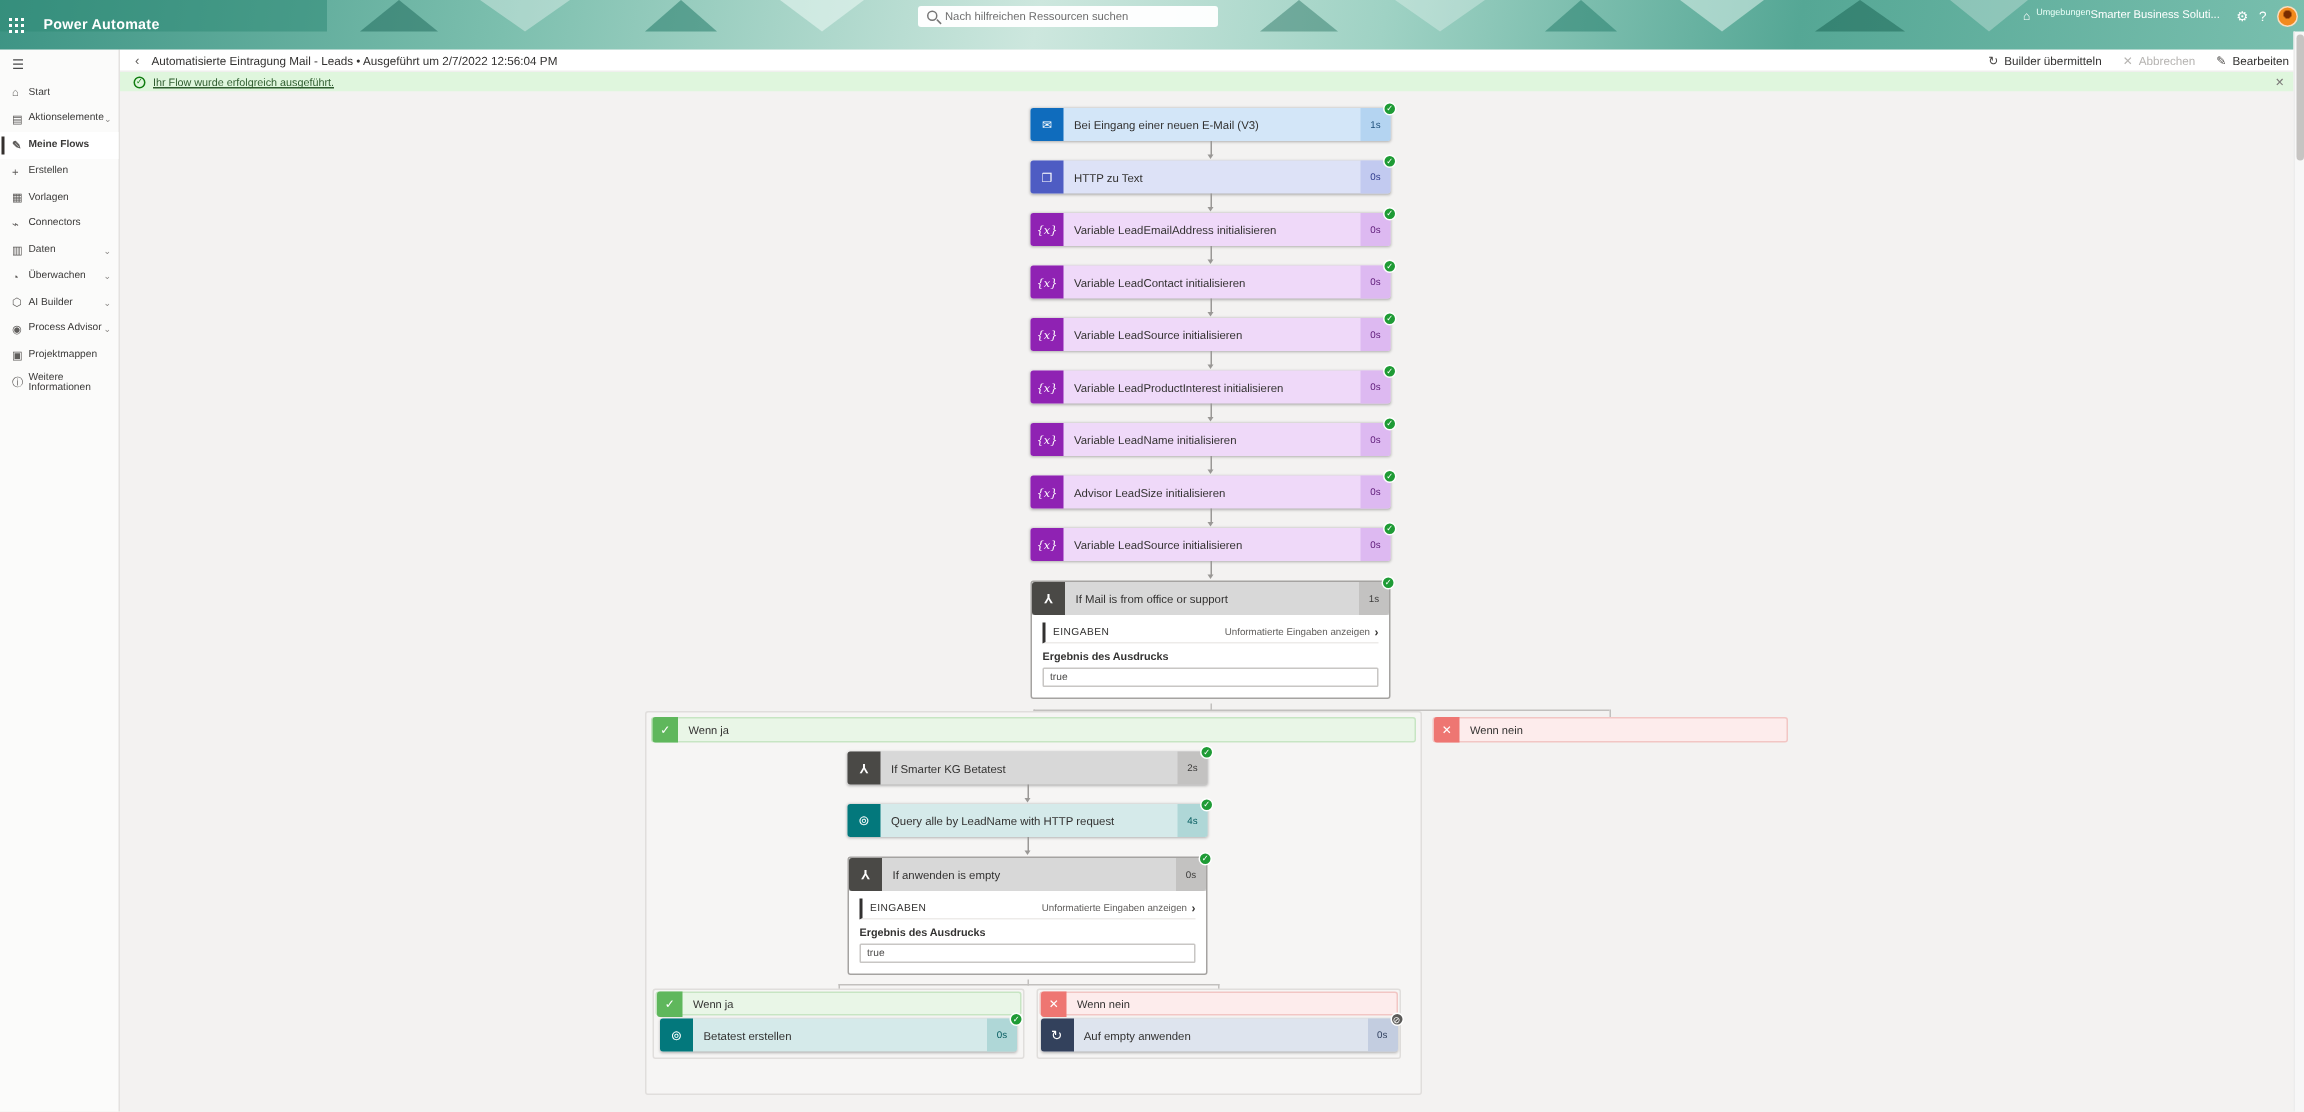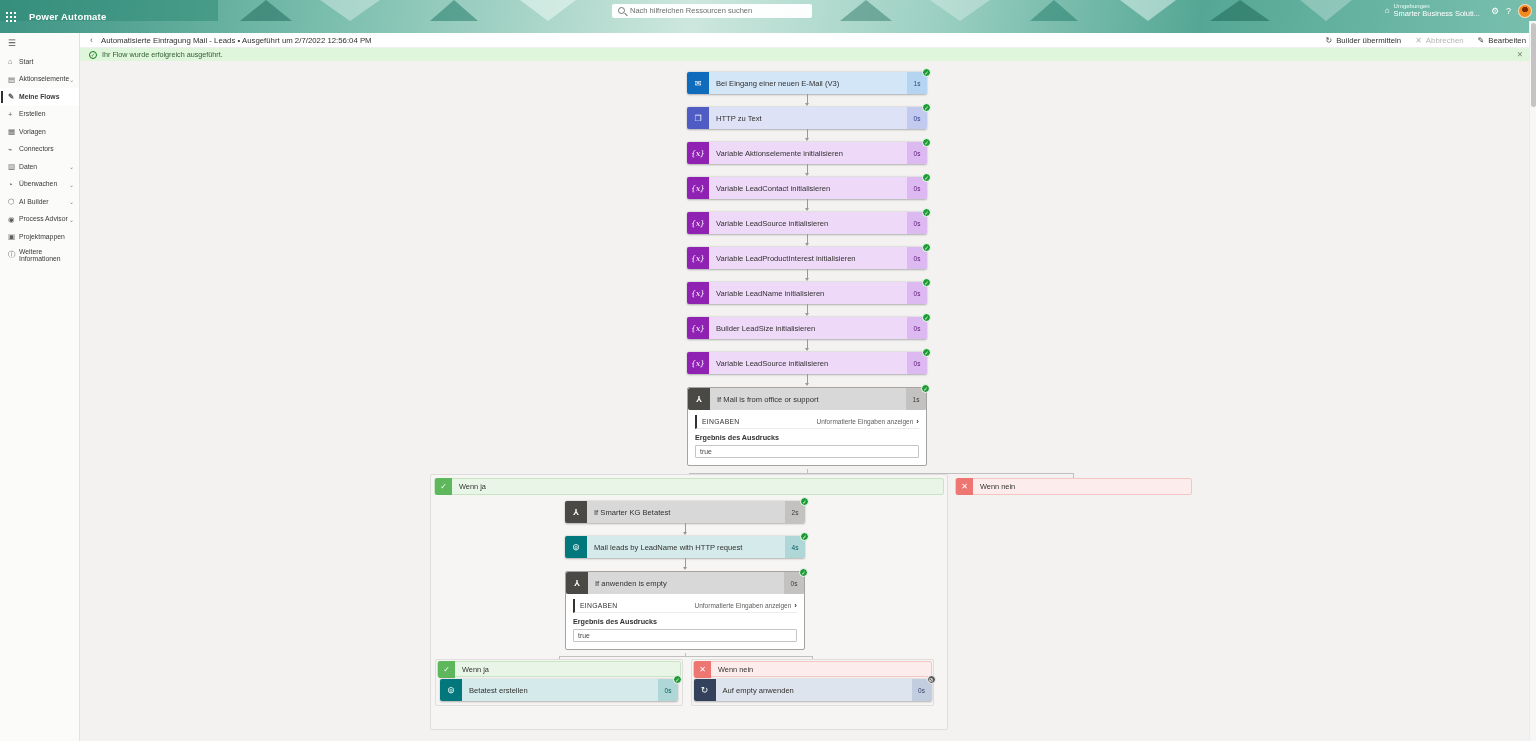--- a/index.html
+++ b/index.html
@@ -12,21 +12,21 @@
   .waffle { position:relative; width:21px; height:21px; display:flex; align-items:center; justify-content:center; z-index:2; }
   .waffle i { width:2px; height:2px; background:#fff; display:block; box-shadow:0 0 0 0 #fff, 4px 0 0 0 #fff, 8px 0 0 0 #fff, 0 4px 0 0 #fff, 4px 4px 0 0 #fff, 8px 4px 0 0 #fff, 0 8px 0 0 #fff, 4px 8px 0 0 #fff, 8px 8px 0 0 #fff; margin:-8px 0 0 -8px; }
   .app-title { position:relative; color:#fff; font-size:9.5px; font-weight:bold; margin-left:8px; z-index:2; letter-spacing:.2px; }
   .search-box { position:absolute; left:612px; top:3.5px; width:200px; height:14px; background:rgba(255,255,255,.96); border-radius:2px; display:flex; align-items:center; padding:0 6px; z-index:3; }
   .mag { width:7px; height:7px; border:1px solid #767676; border-radius:50%; position:relative; margin-right:5px; flex:none; }
   .mag::after { content:""; position:absolute; width:4px; height:1px; background:#767676; transform:rotate(45deg); left:5px; top:6px; }
   .search-ph { font-size:7.5px; color:#6e6e6e; white-space:nowrap; }
   .header-right { position:absolute; right:4px; top:0; height:21px; display:flex; align-items:center; gap:7px; z-index:3; }
   .env-chip { display:flex; align-items:center; gap:4px; color:#fff; padding:2px 4px; }
   .env-icon { font-size:8px; color:#fff; }
-  .env-texts { display:flex; flex-direction:column; line-height:1.15; }
+  .env-texts { display:flex; flex-direction:row; line-height:1.15; }
   .env-label { font-size:6px; color:#eafff8; }
   .env-name { font-size:7.5px; color:#fff; }
   .hdr-icon { color:#fff; font-size:9px; cursor:pointer; }
   .avatar { width:14px; height:14px; border-radius:50%; background:radial-gradient(circle at 50% 38%, #7a2c00 28%, #f28a1e 30%); border:1px solid rgba(255,255,255,.7); }
 
   .app-row { display:flex; height:720px; }
 
   
   .sidebar { width:80px; background:#fbfbfa; border-right:1px solid #e4e2e0; display:flex; flex-direction:column; flex:none; }
   .hamburger { width:100%; height:20px; display:flex; align-items:center; padding-left:8px; color:#4a4a4a; font-size:9px; cursor:pointer; }
@@ -45,21 +45,21 @@
   .crumb-run::before { content:" • "; color:#323130; }
   .toolbar-actions { margin-left:auto; display:flex; align-items:center; gap:14px; }
   .tb-btn { display:flex; align-items:center; gap:4px; font-size:7.8px; color:#323130; cursor:pointer; }
   .tb-btn .tbi { font-size:8px; color:#484644; }
   .tb-btn.disabled { color:#b6b4b2; cursor:default; }
   .tb-btn.disabled .tbi { color:#b6b4b2; }
 
   .banner { height:13px; background:#dff6dd; display:flex; align-items:center; padding:0 9px; }
   .banner-check { width:8px; height:8px; border:1px solid #107c10; border-radius:50%; color:#107c10; font-size:5.5px; display:flex; align-items:center; justify-content:center; margin-right:5px; flex:none; }
   .banner-check::after { content:"✓"; }
-  .banner-text { font-size:7.2px; color:#2f5c2f; }
+  .banner-text { font-size:7.2px; color:#2f5c2f;text-decoration:underline; }
   .banner-close { margin-left:auto; color:#7d7b79; font-size:7.5px; cursor:pointer; padding-right:4px; }
 
   
   .canvas { position:relative; flex:1; background:#f3f2f1; overflow:hidden; }
 
   .chain { position:absolute; left:607px; top:11px; width:240px; display:flex; flex-direction:column; align-items:center; }
   .node { width:240px; height:22px; display:flex; align-items:stretch; position:relative; border-radius:2px; box-shadow:0 .5px 2px rgba(0,0,0,.28); cursor:pointer; background:#fff; }
   .node .nicon { width:22px; flex:none; display:flex; align-items:center; justify-content:center; color:#fff; font-size:9px; border-radius:2px 0 0 2px; }
   .node .nlabel { flex:1; display:flex; align-items:center; padding:0 7px; font-size:7.6px; color:#323130; white-space:nowrap; overflow:hidden; }
   .node .nbadge { width:20px; flex:none; display:flex; align-items:center; justify-content:center; font-size:6.5px; border-radius:0 2px 2px 0; }
@@ -259,21 +259,21 @@
         <div class="arrow"></div>
         <div class="node k-html">
           <span class="nicon">❐</span>
           <span class="nlabel">HTTP zu Text</span>
           <span class="nbadge">0s</span>
           <span class="ncheck"></span>
         </div>
         <div class="arrow"></div>
         <div class="node k-var">
           <span class="nicon">{x}</span>
-          <span class="nlabel">Variable Aktionselemente initialisieren</span>
+          <span class="nlabel">Variable LeadEmailAddress initialisieren</span>
           <span class="nbadge">0s</span>
           <span class="ncheck"></span>
         </div>
         <div class="arrow"></div>
         <div class="node k-var">
           <span class="nicon">{x}</span>
           <span class="nlabel">Variable LeadContact initialisieren</span>
           <span class="nbadge">0s</span>
           <span class="ncheck"></span>
         </div>
@@ -294,21 +294,21 @@
         <div class="arrow"></div>
         <div class="node k-var">
           <span class="nicon">{x}</span>
           <span class="nlabel">Variable LeadName initialisieren</span>
           <span class="nbadge">0s</span>
           <span class="ncheck"></span>
         </div>
         <div class="arrow"></div>
         <div class="node k-var">
           <span class="nicon">{x}</span>
-          <span class="nlabel">Builder LeadSize initialisieren</span>
+          <span class="nlabel">Advisor LeadSize initialisieren</span>
           <span class="nbadge">0s</span>
           <span class="ncheck"></span>
         </div>
         <div class="arrow"></div>
         <div class="node k-var">
           <span class="nicon">{x}</span>
           <span class="nlabel">Variable LeadSource initialisieren</span>
           <span class="nbadge">0s</span>
           <span class="ncheck"></span>
         </div>
@@ -353,21 +353,21 @@
             <span class="nicon">
                 <span class="split">Y</span>
               </span>
             <span class="nlabel">If Smarter KG Betatest</span>
             <span class="nbadge">2s</span>
             <span class="ncheck"></span>
           </div>
           <div class="arrow"></div>
           <div class="node k-sp">
             <span class="nicon">⊚</span>
-            <span class="nlabel">Mail leads by LeadName with HTTP request</span>
+            <span class="nlabel">Query alle by LeadName with HTTP request</span>
             <span class="nbadge">4s</span>
             <span class="ncheck"></span>
           </div>
           <div class="arrow"></div>
 
           <div class="cond-card">
             <div class="node k-cond" style="width:100%;">
               <span class="nicon">
                   <span class="split">Y</span>
                 </span>

